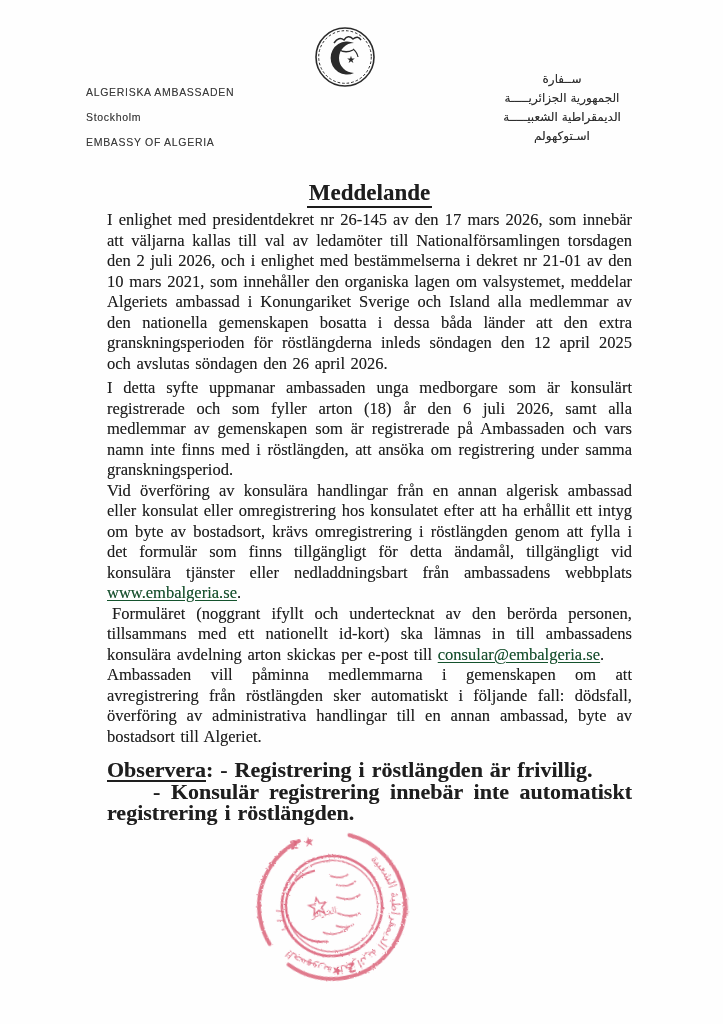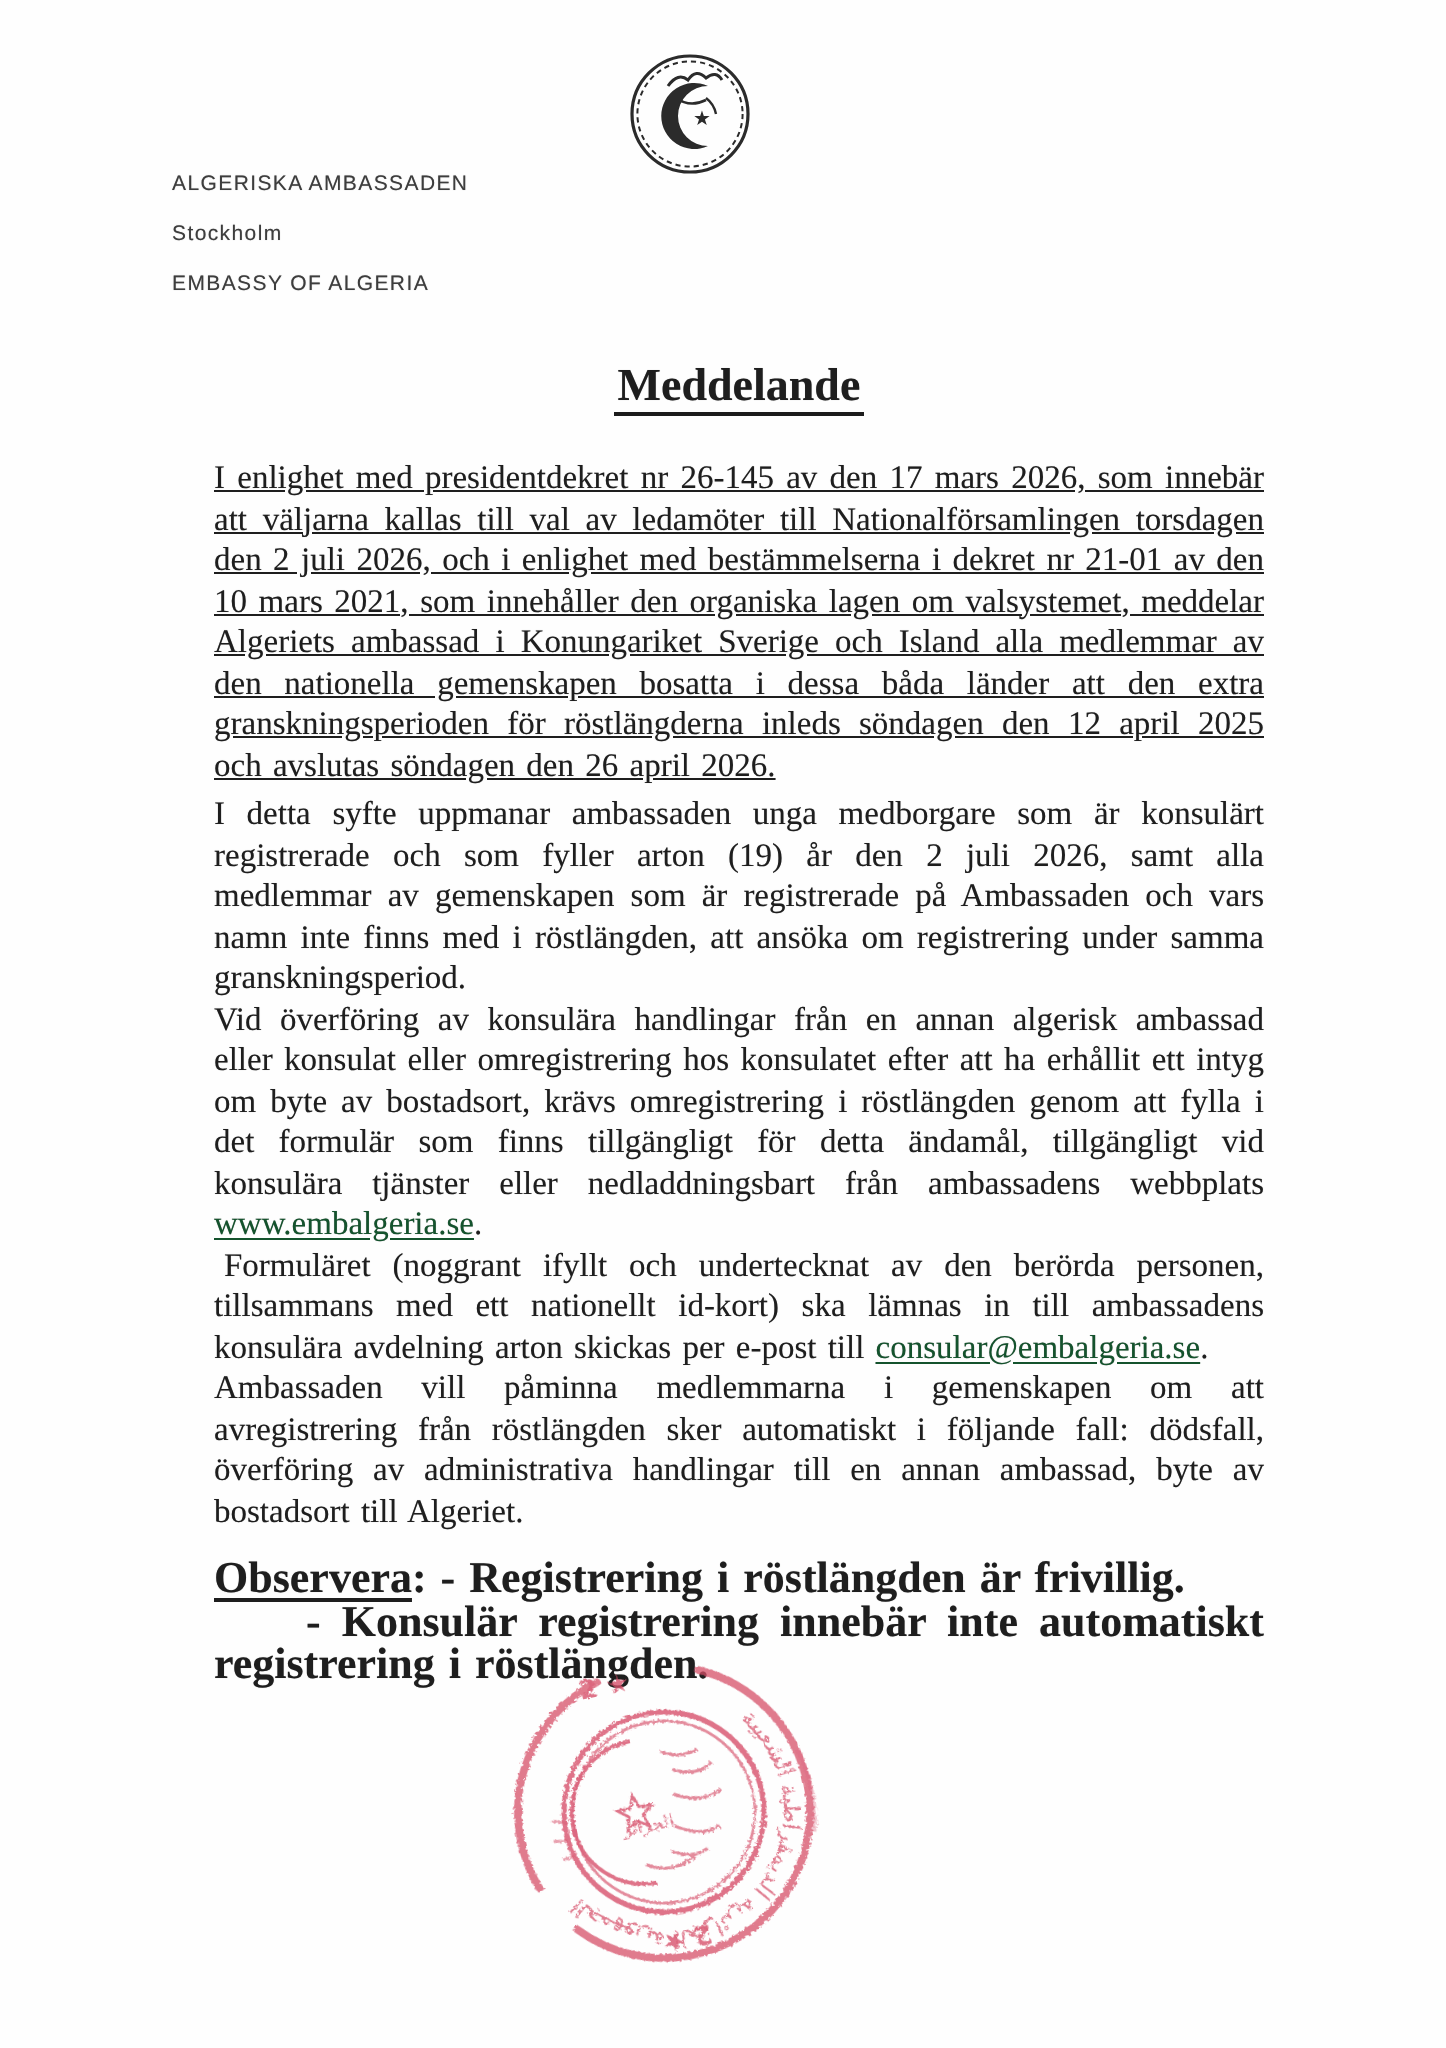--- a/index.html
+++ b/index.html
@@ -34,21 +34,21 @@
     margin:179px 0 0;padding:0;
     text-align:center;font-size:23px;font-weight:bold;line-height:27px;
   }
   h1.title span{border-bottom:2.2px solid #1c1c1c;padding:0 2px 1px;}
   
   .content{padding:0 91px 0 107px; text-shadow:0 0 0.35px rgba(30,30,30,.45);}
   .content p{
     margin:0;text-align:justify;
     font-size:16.5px;line-height:20.5px;word-spacing:1.5px;
   }
-  p.p1{margin-top:23px;margin-bottom:4px;text-decoration:underline;}
+  p.p1{margin-top:4px;margin-bottom:4px;}
   p.p4{text-indent:5px;}
   a.doclink{color:#14532d;text-decoration:underline;text-underline-offset:2px;cursor:pointer;}
   
   .notice{margin-top:12px;font-weight:bold;}
   .notice p{font-size:22px;line-height:21.5px;}
   .notice .l1{text-align:left;}
   .notice .l2{text-indent:46px;font-family:Liberation Serif, serif;}
   .obs-label{text-decoration:underline;text-decoration-thickness:1.6px;text-underline-offset:2.5px;}
   
   .stamp{position:absolute;left:248px;top:822px;width:168px;height:168px;opacity:.88;}
@@ -71,27 +71,33 @@
         <circle cx="32" cy="32" r="26.3" stroke-width="1" stroke-dasharray="2.6 2"></circle>
         <path d="M21,18 q5,-7 10,-3 q4,-6 9,-1 q5,-4 8,1" stroke-width="1.5"></path>
         <path d="M25,24 q7,5 15,1" stroke-width="1.3"></path>
         <path d="M40,24 q4,3 5,8" stroke-width="1.2"></path>
       </g>
       <path d="M41,18 A16.5,16.5 0 1,0 41,48 A13.5,13.5 0 1,1 41,18 Z" fill="#2b2b2b"></path>
       <text x="33.5" y="37.5" font-size="10" fill="#2b2b2b" font-family="DejaVu Sans, sans-serif">★</text>
     </svg>
   </div>
 
+  <div class="hdr-right">
+    <div>ســفارة</div>
+    <div>الجمهورية الجزائريـــــة</div>
+    <div>الديمقراطية الشعبيـــــة</div>
+    <div>اسـتوكهولم</div>
+  </div>
 
   <div class="content">
     <h1 class="title"><span>Meddelande</span></h1>
 
     <p class="p1">I enlighet med presidentdekret nr 26-145 av den 17 mars 2026, som innebär att väljarna kallas till val av ledamöter till Nationalförsamlingen torsdagen den 2 juli 2026, och i enlighet med bestämmelserna i dekret nr 21-01 av den 10 mars 2021, som innehåller den organiska lagen om valsystemet, meddelar Algeriets ambassad i Konungariket Sverige och Island alla medlemmar av den nationella gemenskapen bosatta i dessa båda länder att den extra granskningsperioden för röstlängderna inleds söndagen den 12 april 2025 och avslutas söndagen den 26 april 2026.</p>
 
-    <p>I detta syfte uppmanar ambassaden unga medborgare som är konsulärt registrerade och som fyller arton (19) år den 2 juli 2026, samt alla medlemmar av gemenskapen som är registrerade på Ambassaden och vars namn inte finns med i röstlängden, att ansöka om registrering under samma granskningsperiod.</p>
+    <p>I detta syfte uppmanar ambassaden unga medborgare som är konsulärt registrerade och som fyller arton (18) år den 6 juli 2026, samt alla medlemmar av gemenskapen som är registrerade på Ambassaden och vars namn inte finns med i röstlängden, att ansöka om registrering under samma granskningsperiod.</p>
 
     <p><span>Vid överföring av konsulära handlingar från en annan algerisk ambassad eller konsulat eller omregistrering hos konsulatet efter att ha erhållit ett intyg om byte av bostadsort, krävs omregistrering i röstlängden genom att fylla i det formulär som finns tillgängligt för detta ändamål, tillgängligt vid konsulära tjänster eller nedladdningsbart från ambassadens webbplats </span><a class="doclink">www.embalgeria.se</a><span>.</span></p>
 
     <p class="p4"><span>Formuläret (noggrant ifyllt och undertecknat av den berörda personen, tillsammans med ett nationellt id-kort) ska lämnas in till ambassadens konsulära avdelning arton skickas per e-post till </span><a class="doclink">consular@embalgeria.se</a><span>.</span></p>
 
     <p>Ambassaden vill påminna medlemmarna i gemenskapen om att avregistrering från röstlängden sker automatiskt i följande fall: dödsfall, överföring av administrativa handlingar till en annan ambassad, byte av bostadsort till Algeriet.</p>
 
     <div class="notice">
       <p class="l1"><span class="obs-label">Observera</span><span>: - Registrering i röstlängden är frivillig.</span></p>
       <p class="l2">- Konsulär registrering innebär inte automatiskt registrering i röstlängden.</p>

